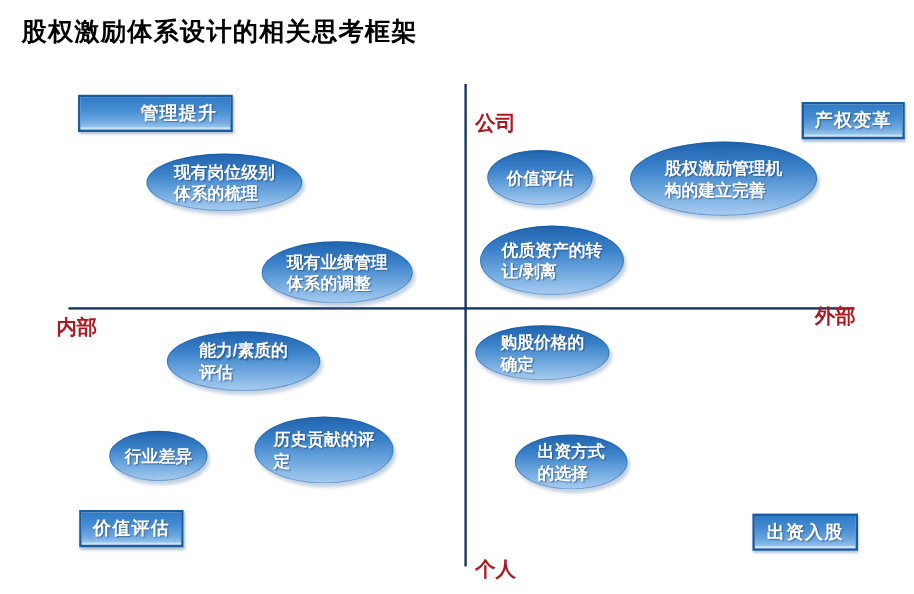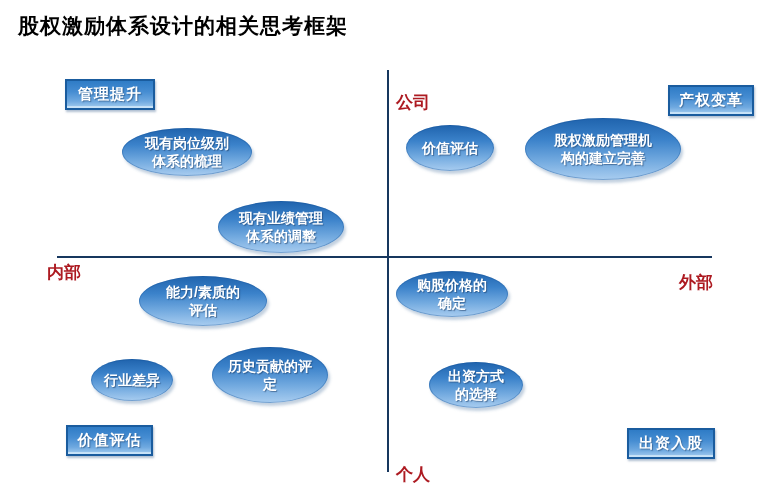--- a/index.html
+++ b/index.html
@@ -20,54 +20,56 @@
     position:absolute;display:flex;align-items:center;justify-content:center;
     background:linear-gradient(180deg,#2f7cc6 0%,#468dd2 40%,#6fa9e0 75%,#a5cdf0 100%);
     border:2px solid #1a5c9e;color:#fff;font-weight:bold;font-size:15px;
     letter-spacing:1px;white-space:nowrap;
     box-shadow:1px 2px 2px rgba(100,130,165,.5), inset 0 -2px 0 rgba(235,247,255,.55);
     text-shadow:1px 1px 1px rgba(23,55,94,.5);
   }
   .bubble{
     position:absolute;border-radius:50%;
     background:linear-gradient(180deg,#1f63ad 0%,#3b82ca 35%,#74abe0 70%,#a9cdf0 100%);
-    color:#fff;font-weight:bold;font-size:14px;text-align:center;
+    color:#fff;font-weight:bold;font-size:14px;text-align:left;
     display:flex;align-items:center;justify-content:center;
     white-space:pre-line;line-height:1.3;
     text-shadow:1px 1px 1px rgba(23,55,94,.55);
     box-shadow:2px 3px 3px rgba(120,150,185,.45), inset 0 0 0 1px rgba(22,84,152,.35);
   }
 </style>
 </head>
 <body>
 
 <div class="canvas">
 
   <div class="page-title">股权激励体系设计的相关思考框架</div>
 
   <div class="vline"></div>
   <div class="hline"></div>
 
   <div class="axis-label" style="left:396px;top:75px;margin-top:16px;">公司</div>
   <div class="axis-label" style="left:396px;top:463px;">个人</div>
   <div class="axis-label" style="left:47px;top:261px;">内部</div>
-  <div class="axis-label" style="left:679px;top:271px;">外部</div>
+  <div class="axis-label" style="left:679px;top:252px;">外部</div>
 
-  <div class="corner-box" style="left:65px;top:79px;width:86px;height:27px;">管理提升</div>
+  <div class="corner-box" style="left:65px;top:79px;width:86px;height:27px;padding-left:39px;">管理提升</div>
   <div class="corner-box" style="left:668px;top:85px;width:82px;height:27px;">产权变革</div>
   <div class="corner-box" style="left:66px;top:425px;width:83px;height:27px;">价值评估</div>
   <div class="corner-box" style="left:627px;top:428px;width:84px;height:27px;">出资入股</div>
 
   <div class="bubble" style="left:122px;top:128px;width:130px;height:48px;">现有岗位级别
 体系的梳理</div>
   <div class="bubble" style="left:218px;top:201px;width:126px;height:52px;">现有业绩管理
 体系的调整</div>
   <div class="bubble" style="left:406px;top:125px;width:88px;height:46px;">价值评估</div>
   <div class="bubble" style="left:525px;top:118px;width:156px;height:62px;">股权激励管理机
 构的建立完善</div>
+  <div class="bubble" style="left:400px;top:188px;width:120px;height:58px;">优质资产的转
+让/剥离</div>
   <div class="bubble" style="left:139px;top:276px;width:128px;height:50px;">能力/素质的
 评估</div>
   <div class="bubble" style="left:91px;top:359px;width:82px;height:42px;">行业差异</div>
   <div class="bubble" style="left:212px;top:347px;width:116px;height:56px;">历史贡献的评
 定</div>
   <div class="bubble" style="left:396px;top:271px;width:112px;height:46px;">购股价格的
 确定</div>
   <div class="bubble" style="left:429px;top:362px;width:94px;height:46px;">出资方式
 的选择</div>
 

